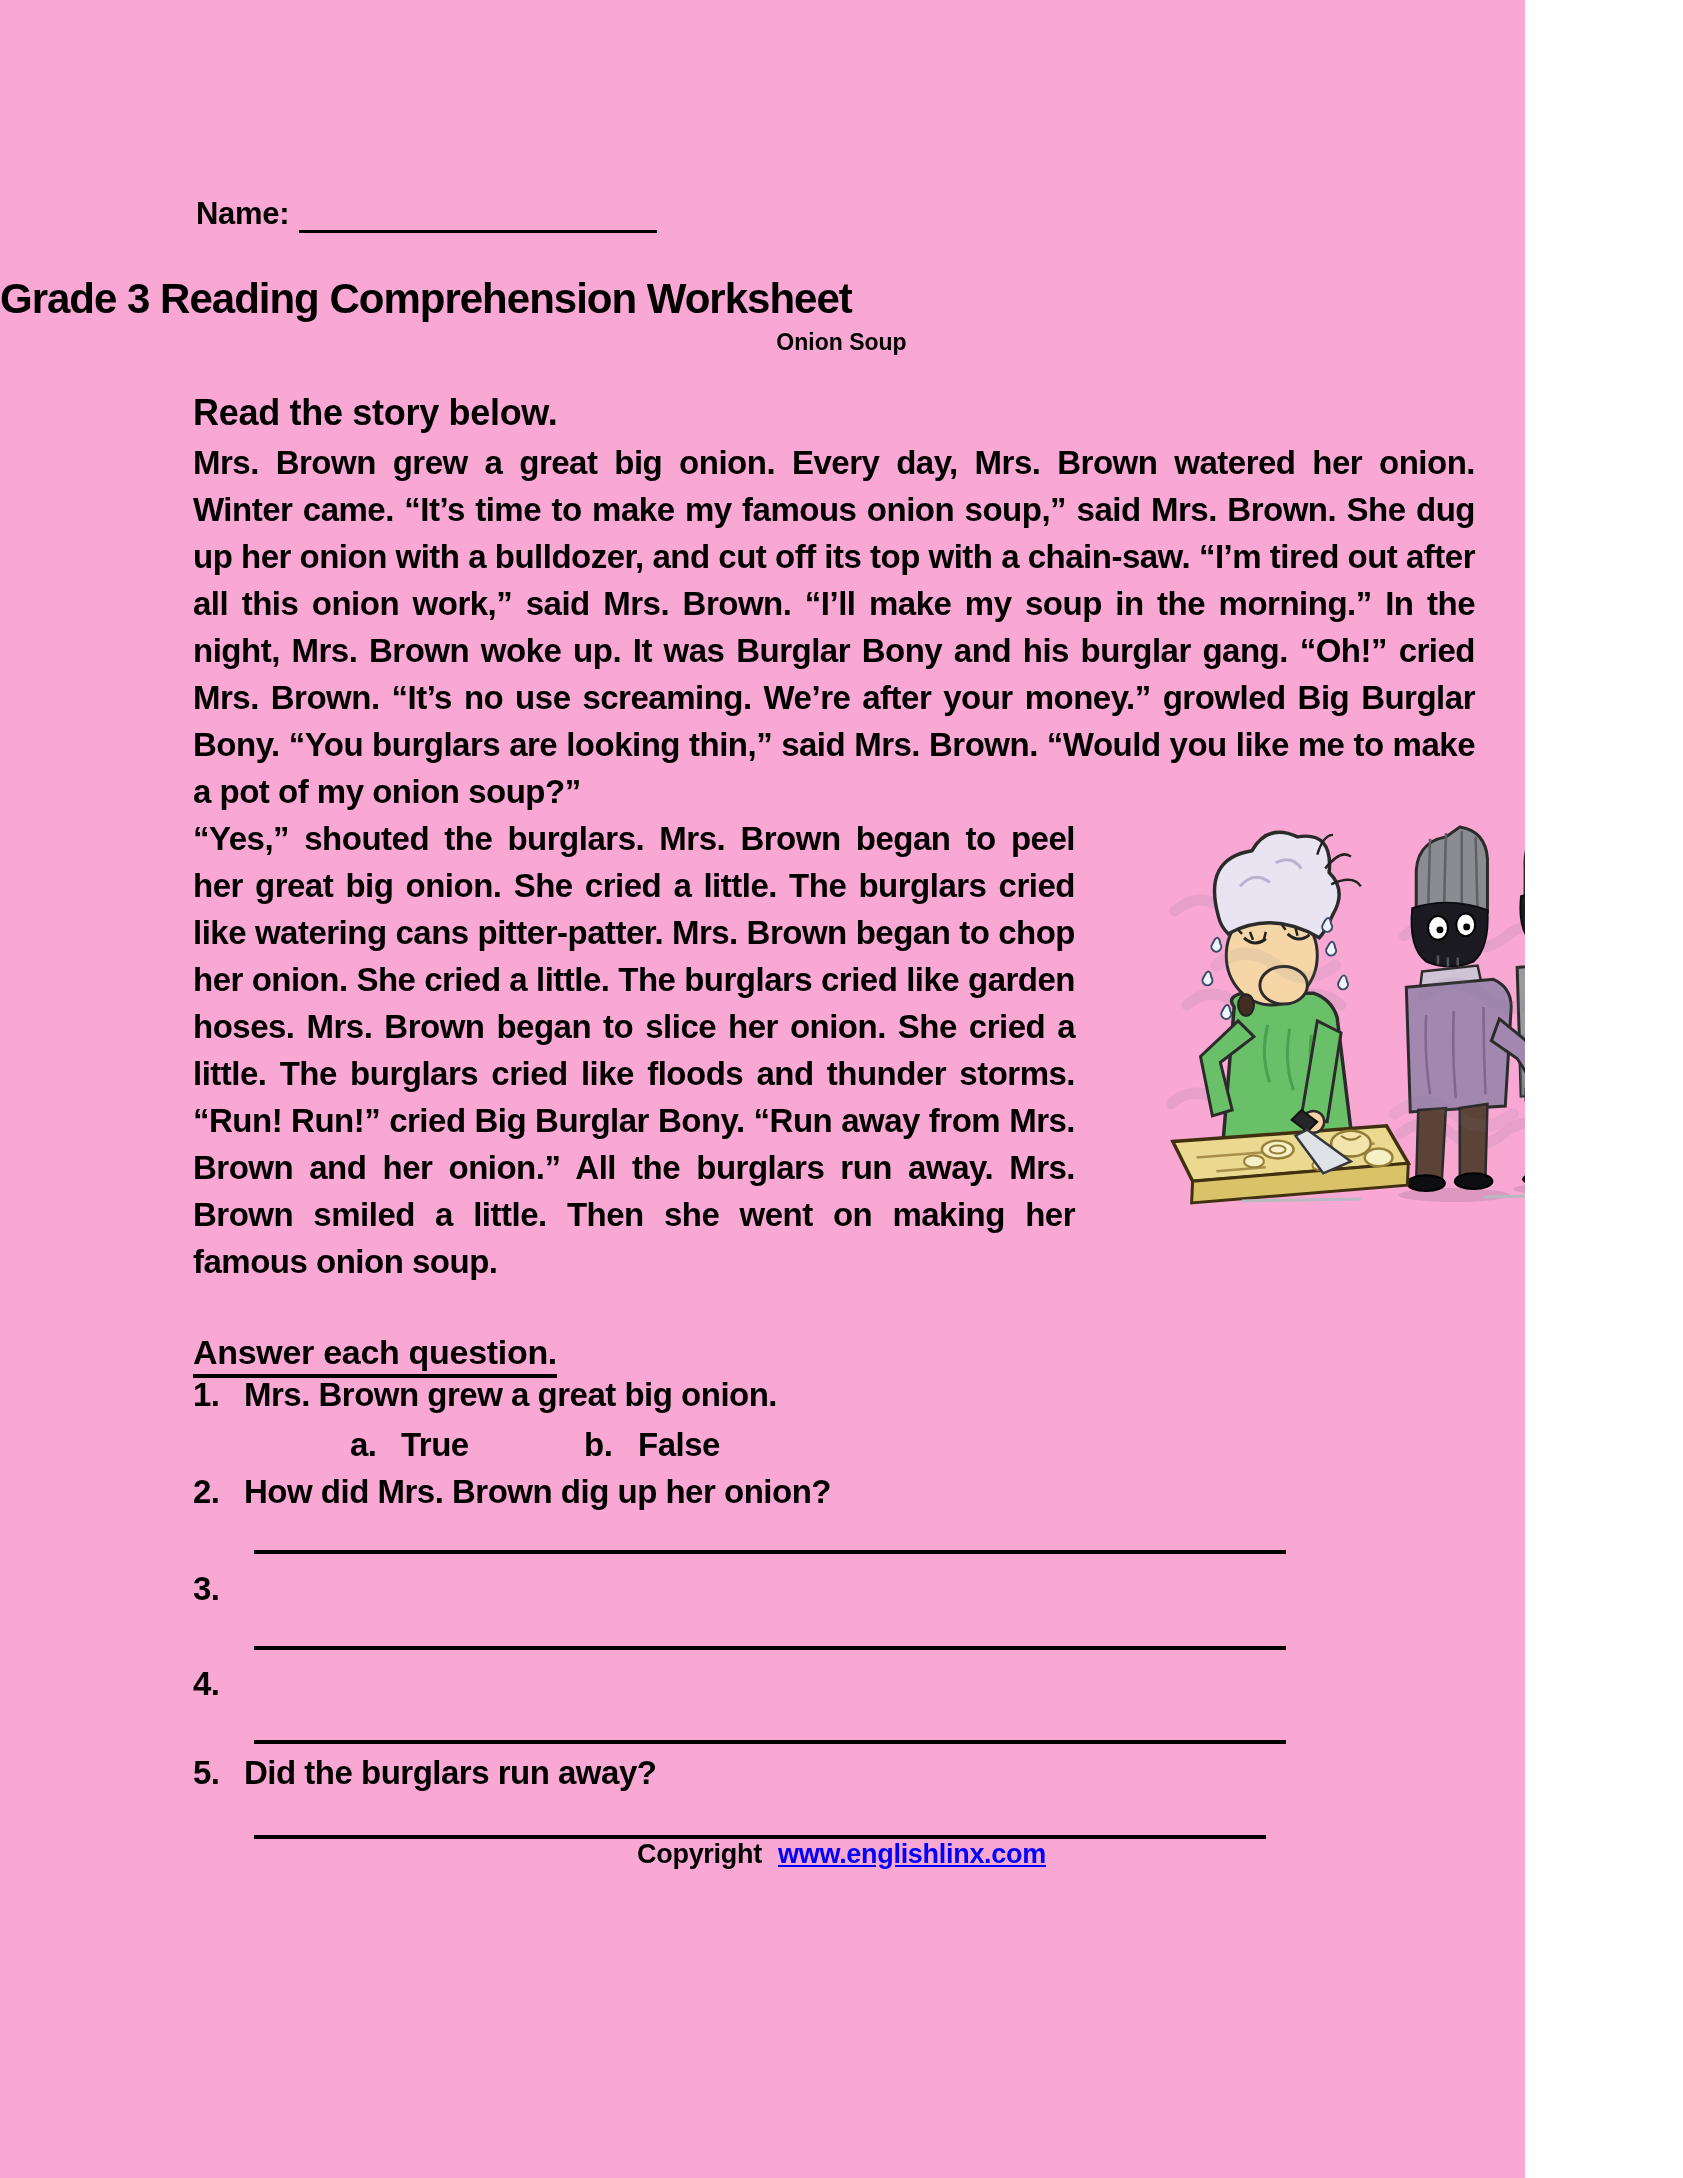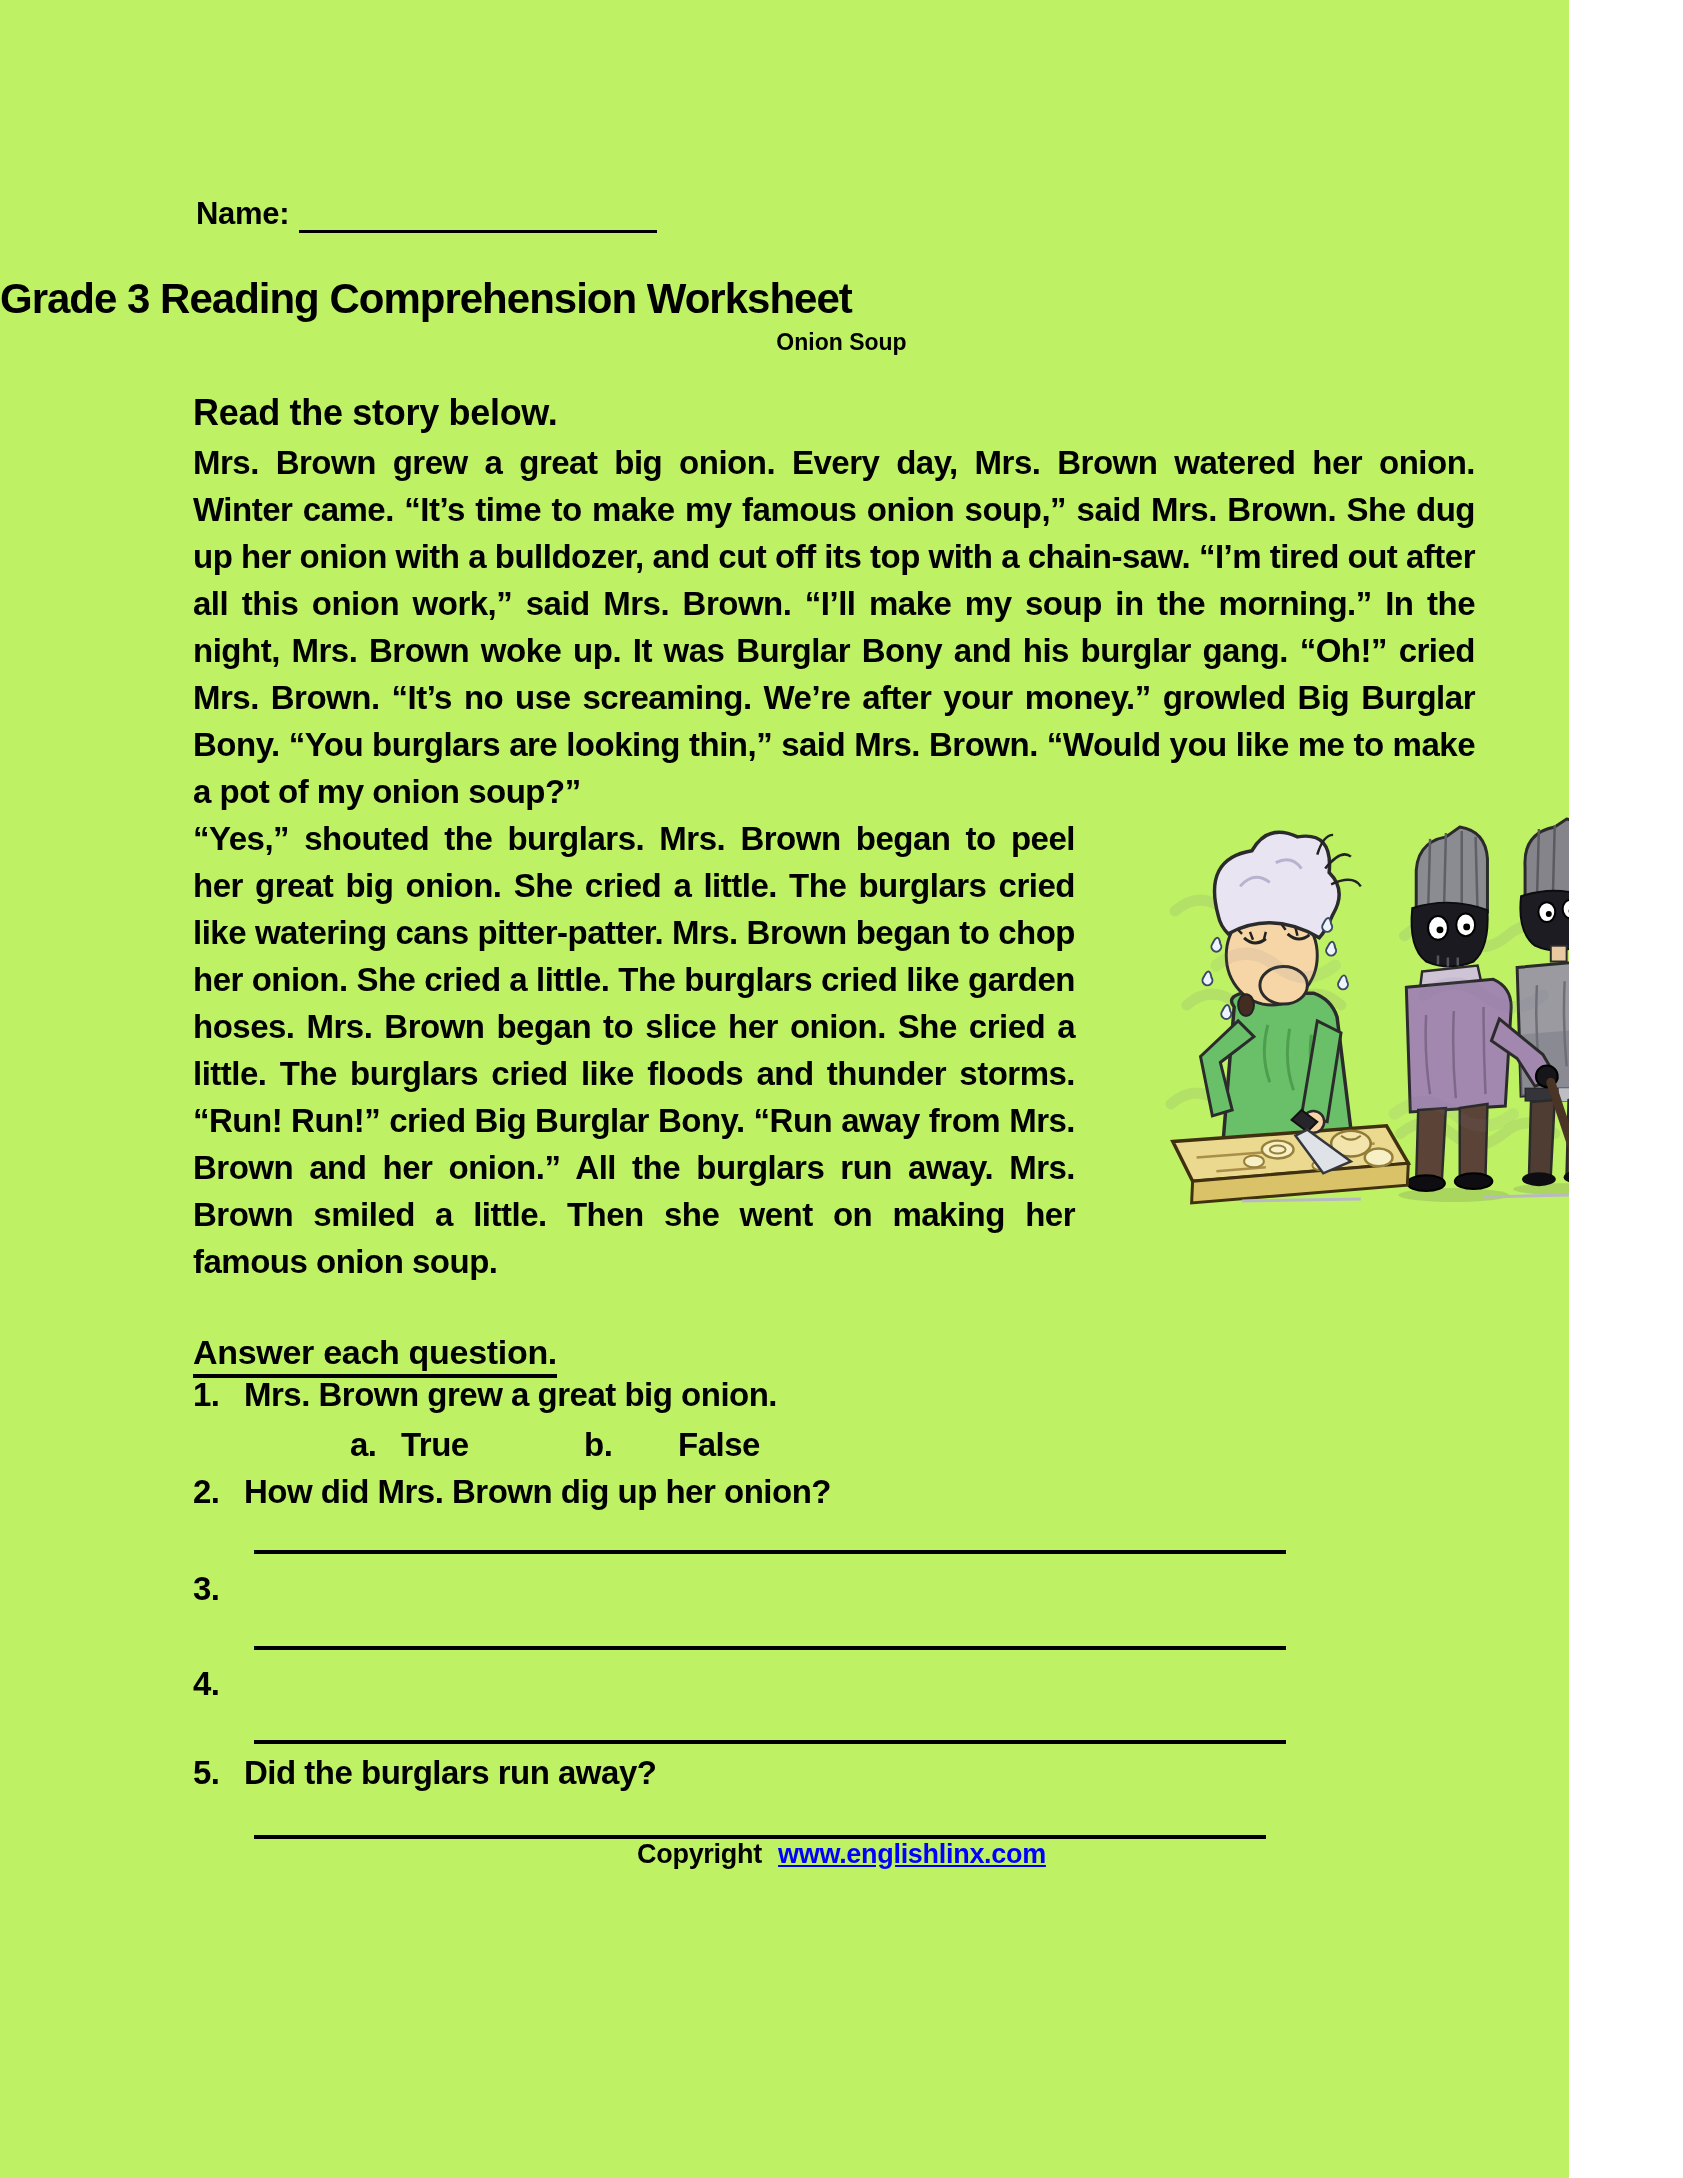--- a/index.html
+++ b/index.html
@@ -1,20 +1,19 @@
 <!DOCTYPE html>
 <html><head>
 <meta charset="utf-8">
 <style>
   html,body { margin:0; padding:0; background:#ffffff; }
   .page {
-    position:relative; width:1525px; height:2178px; background:#bef264;
+    position:relative; width:1525px; height:2178px; background:#f9a8d4;
     font-family:"Liberation Sans", sans-serif; font-weight:700; color:#000;
     overflow:hidden;
-    padding-left:44px;
   }
   .abs { position:absolute; }
 
   
   .fill-field { font-size:31px; letter-spacing:-0.3px; }
   .blank {
     display:inline-block; height:2px; border-bottom:3px solid #000;
     vertical-align:-9px; margin-left:10px;
   }
   #name-field { left:196px; top:196px; }
@@ -46,21 +45,21 @@
   #q1 { top:1376px; }
   #q2 { top:1473px; }
   #q3 { top:1570px; }
   #q4 { top:1665px; }
   #q5 { top:1754px; }
   .options { left:193px; top:1426px; width:891px; height:42px; font-size:33px; letter-spacing:-0.5px; }
   .options span { position:absolute; top:0; }
   .opt-a-num  { left:157px; }
   .opt-a-text { left:208px; }
   .opt-b-num  { left:391px; }
-  .opt-b-text { left:445px;margin-left:40px; }
+  .opt-b-text { left:445px; }
 
   .answer-line { left:254px; height:0; border-bottom:4px solid #000; width:1032px; }
   #al2 { top:1550px; }
   #al3 { top:1646px; }
   #al4 { top:1740px; }
   #al5 { top:1835px; width:1012px; }
 
   
   .footer { left:0; top:1839px; width:1683px; text-align:center; font-size:27px; letter-spacing:-0.3px; }
   .footer a { color:#0000ff; text-decoration:underline; font-weight:700;margin-left:9px; }

